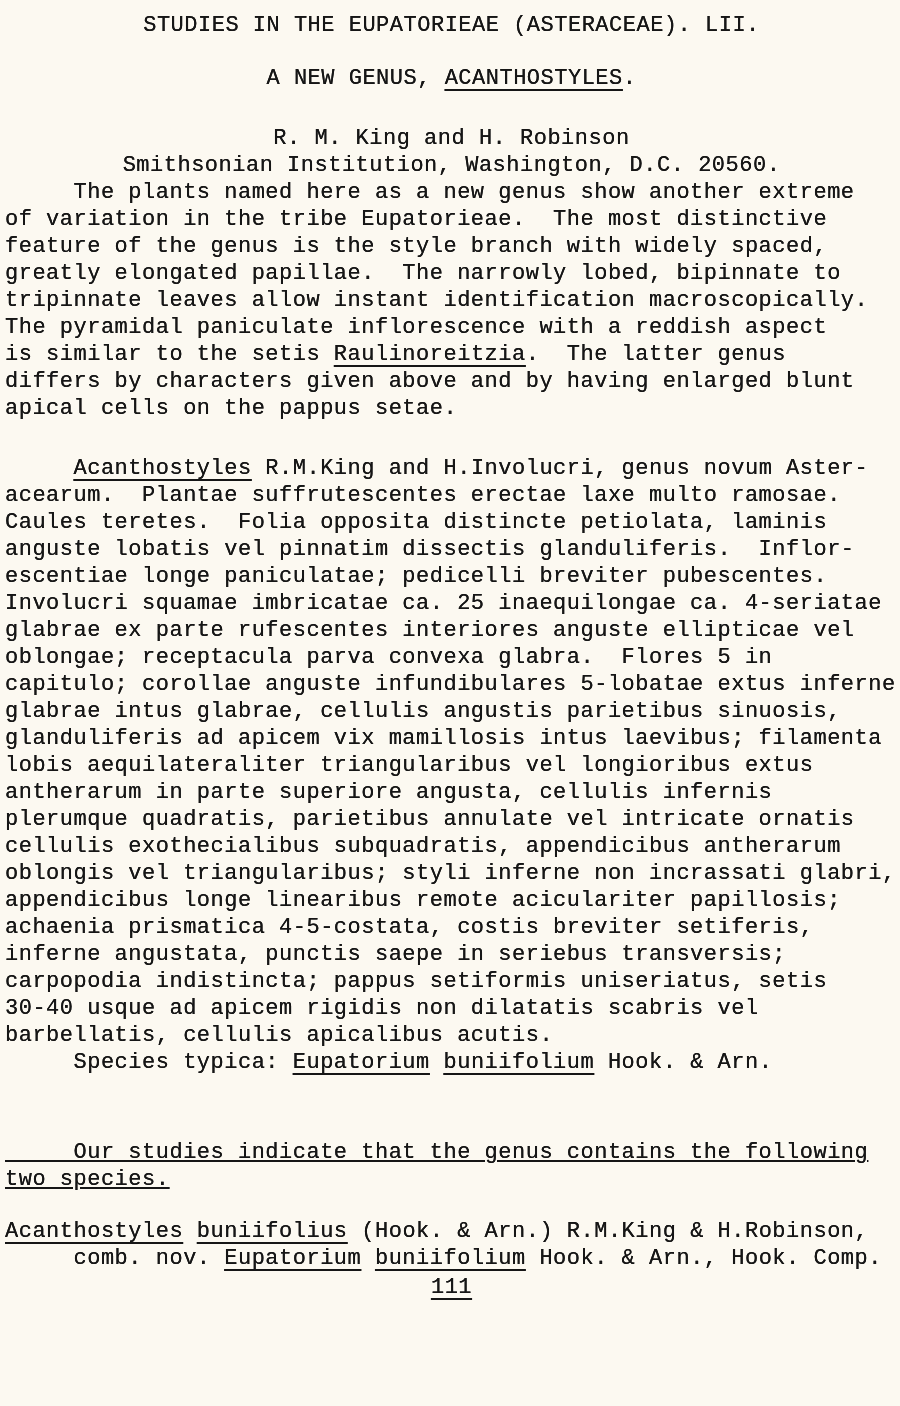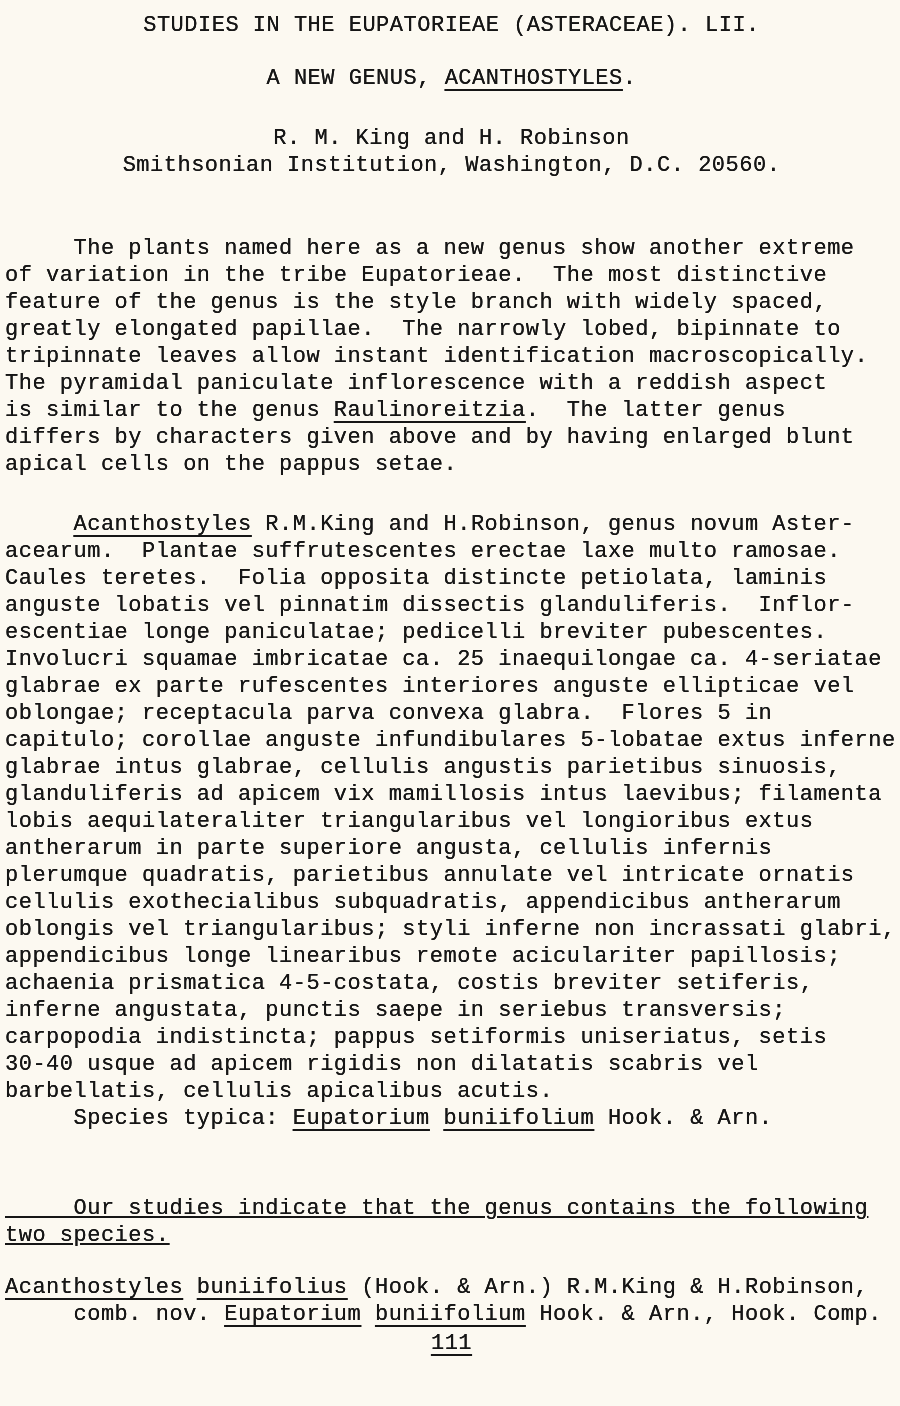--- a/index.html
+++ b/index.html
@@ -30,21 +30,21 @@
     line-height: 27px;
     letter-spacing: 0.5px;
   }
   .u {
     text-decoration: underline;
     text-decoration-thickness: 2px;
     text-underline-offset: 5px;
   }
   [data-name="subtitle"]               { margin-top: 26px; }
   [data-name="byline"]                 { margin-top: 33px; }
-  [data-name="intro-paragraph"]        { margin-top: 56px; }
+  [data-name="intro-paragraph"]        { }
   [data-name="latin-diagnosis"]        { margin-top: 33px; }
   [data-name="species-count-paragraph"]{ margin-top: 63px; text-decoration: underline; }
   [data-name="species-entry"]          { margin-top: 25px; }
   [data-name="page-number"]            { margin-top: 2px; }
 </style>
 </head>
 <body data-name="scanned-document" style="background: rgb(252, 249, 241); color: rgb(22, 22, 22);">
 
 <div class="page" data-name="document-page">
   <div id="content" data-name="document-content">
@@ -58,26 +58,26 @@
         <div class="line" data-name="byline-line"><span class="" data-name="text-segment">R. M. King and H. Robinson</span></div>
         <div class="line" data-name="byline-line"><span class="" data-name="text-segment">Smithsonian Institution, Washington, D.C. 20560.</span></div>
       </div>
       <div class="block" data-name="intro-paragraph">
         <div class="line" data-name="intro-paragraph-line"><span class="" data-name="text-segment">     The plants named here as a new genus show another extreme</span></div>
         <div class="line" data-name="intro-paragraph-line"><span class="" data-name="text-segment">of variation in the tribe Eupatorieae.  The most distinctive</span></div>
         <div class="line" data-name="intro-paragraph-line"><span class="" data-name="text-segment">feature of the genus is the style branch with widely spaced,</span></div>
         <div class="line" data-name="intro-paragraph-line"><span class="" data-name="text-segment">greatly elongated papillae.  The narrowly lobed, bipinnate to</span></div>
         <div class="line" data-name="intro-paragraph-line"><span class="" data-name="text-segment">tripinnate leaves allow instant identification macroscopically.</span></div>
         <div class="line" data-name="intro-paragraph-line"><span class="" data-name="text-segment">The pyramidal paniculate inflorescence with a reddish aspect</span></div>
-        <div class="line" data-name="intro-paragraph-line"><span class="" data-name="text-segment">is similar to the genus </span><span class="u" data-name="underlined-text">Raulinoreitzia</span><span class="" data-name="text-segment">.  The latter genus</span></div>
+        <div class="line" data-name="intro-paragraph-line"><span class="" data-name="text-segment">is similar to the setis </span><span class="u" data-name="underlined-text">Raulinoreitzia</span><span class="" data-name="text-segment">.  The latter genus</span></div>
         <div class="line" data-name="intro-paragraph-line"><span class="" data-name="text-segment">differs by characters given above and by having enlarged blunt</span></div>
         <div class="line" data-name="intro-paragraph-line"><span class="" data-name="text-segment">apical cells on the pappus setae.</span></div>
       </div>
       <div class="block" data-name="latin-diagnosis">
-        <div class="line" data-name="latin-diagnosis-line"><span class="" data-name="text-segment">     </span><span class="u" data-name="underlined-text">Acanthostyles</span><span class="" data-name="text-segment"> R.M.King and H.Robinson, genus novum Aster-</span></div>
+        <div class="line" data-name="latin-diagnosis-line"><span class="" data-name="text-segment">     </span><span class="u" data-name="underlined-text">Acanthostyles</span><span class="" data-name="text-segment"> R.M.King and H.Involucri, genus novum Aster-</span></div>
         <div class="line" data-name="latin-diagnosis-line"><span class="" data-name="text-segment">acearum.  Plantae suffrutescentes erectae laxe multo ramosae.</span></div>
         <div class="line" data-name="latin-diagnosis-line"><span class="" data-name="text-segment">Caules teretes.  Folia opposita distincte petiolata, laminis</span></div>
         <div class="line" data-name="latin-diagnosis-line"><span class="" data-name="text-segment">anguste lobatis vel pinnatim dissectis glanduliferis.  Inflor-</span></div>
         <div class="line" data-name="latin-diagnosis-line"><span class="" data-name="text-segment">escentiae longe paniculatae; pedicelli breviter pubescentes.</span></div>
         <div class="line" data-name="latin-diagnosis-line"><span class="" data-name="text-segment">Involucri squamae imbricatae ca. 25 inaequilongae ca. 4-seriatae</span></div>
         <div class="line" data-name="latin-diagnosis-line"><span class="" data-name="text-segment">glabrae ex parte rufescentes interiores anguste ellipticae vel</span></div>
         <div class="line" data-name="latin-diagnosis-line"><span class="" data-name="text-segment">oblongae; receptacula parva convexa glabra.  Flores 5 in</span></div>
         <div class="line" data-name="latin-diagnosis-line"><span class="" data-name="text-segment">capitulo; corollae anguste infundibulares 5-lobatae extus inferne</span></div>
         <div class="line" data-name="latin-diagnosis-line"><span class="" data-name="text-segment">glabrae intus glabrae, cellulis angustis parietibus sinuosis,</span></div>
         <div class="line" data-name="latin-diagnosis-line"><span class="" data-name="text-segment">glanduliferis ad apicem vix mamillosis intus laevibus; filamenta</span></div>

